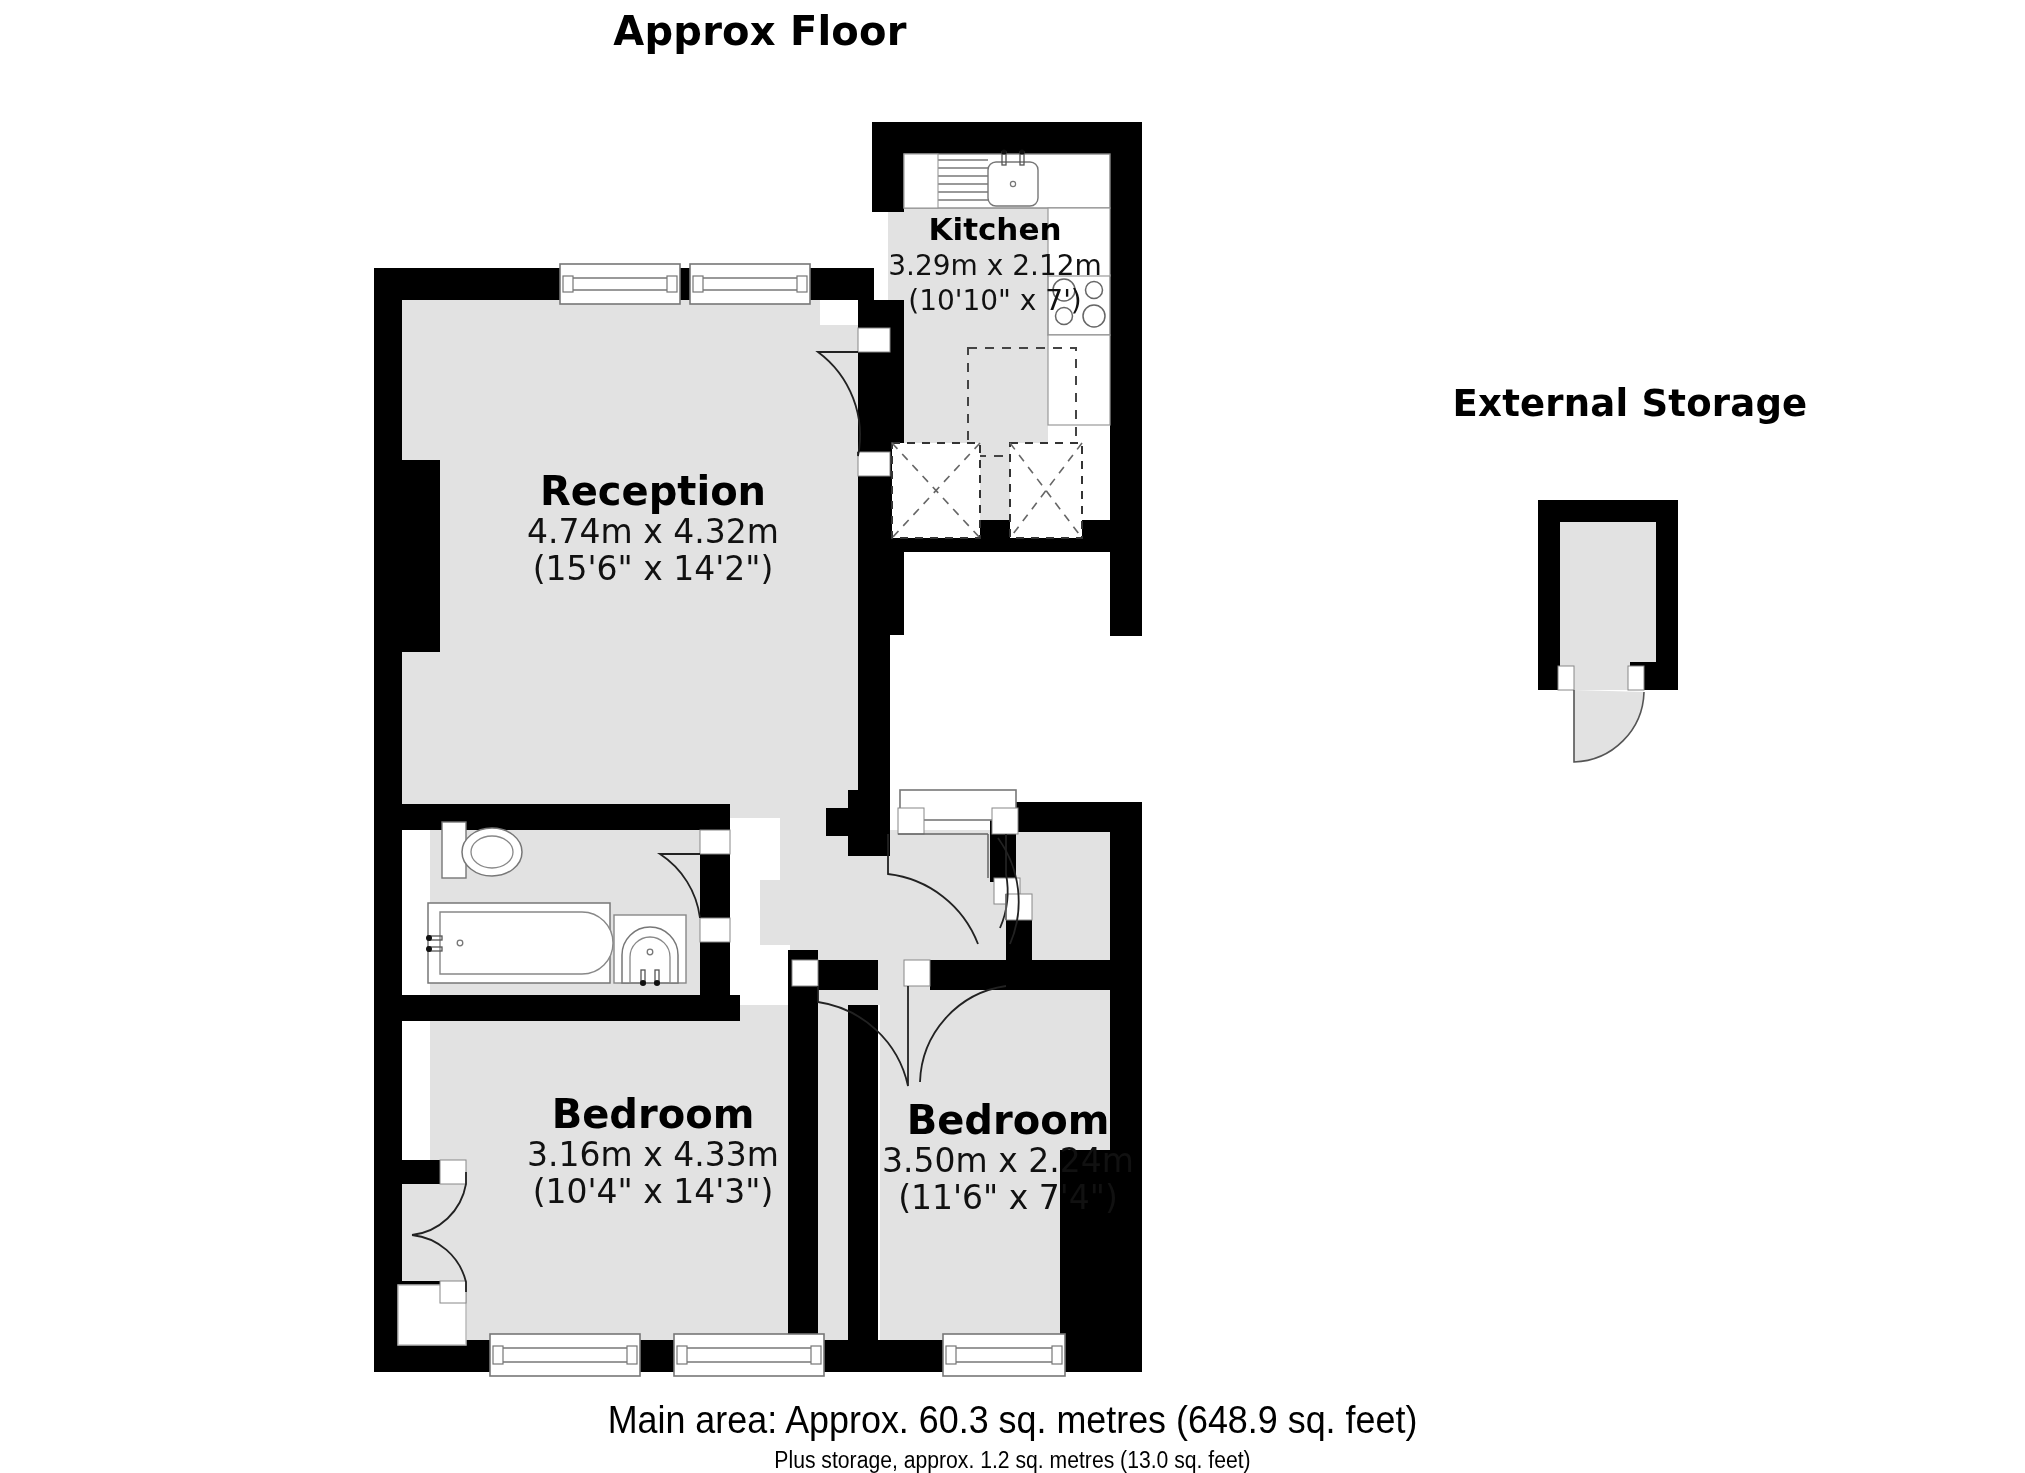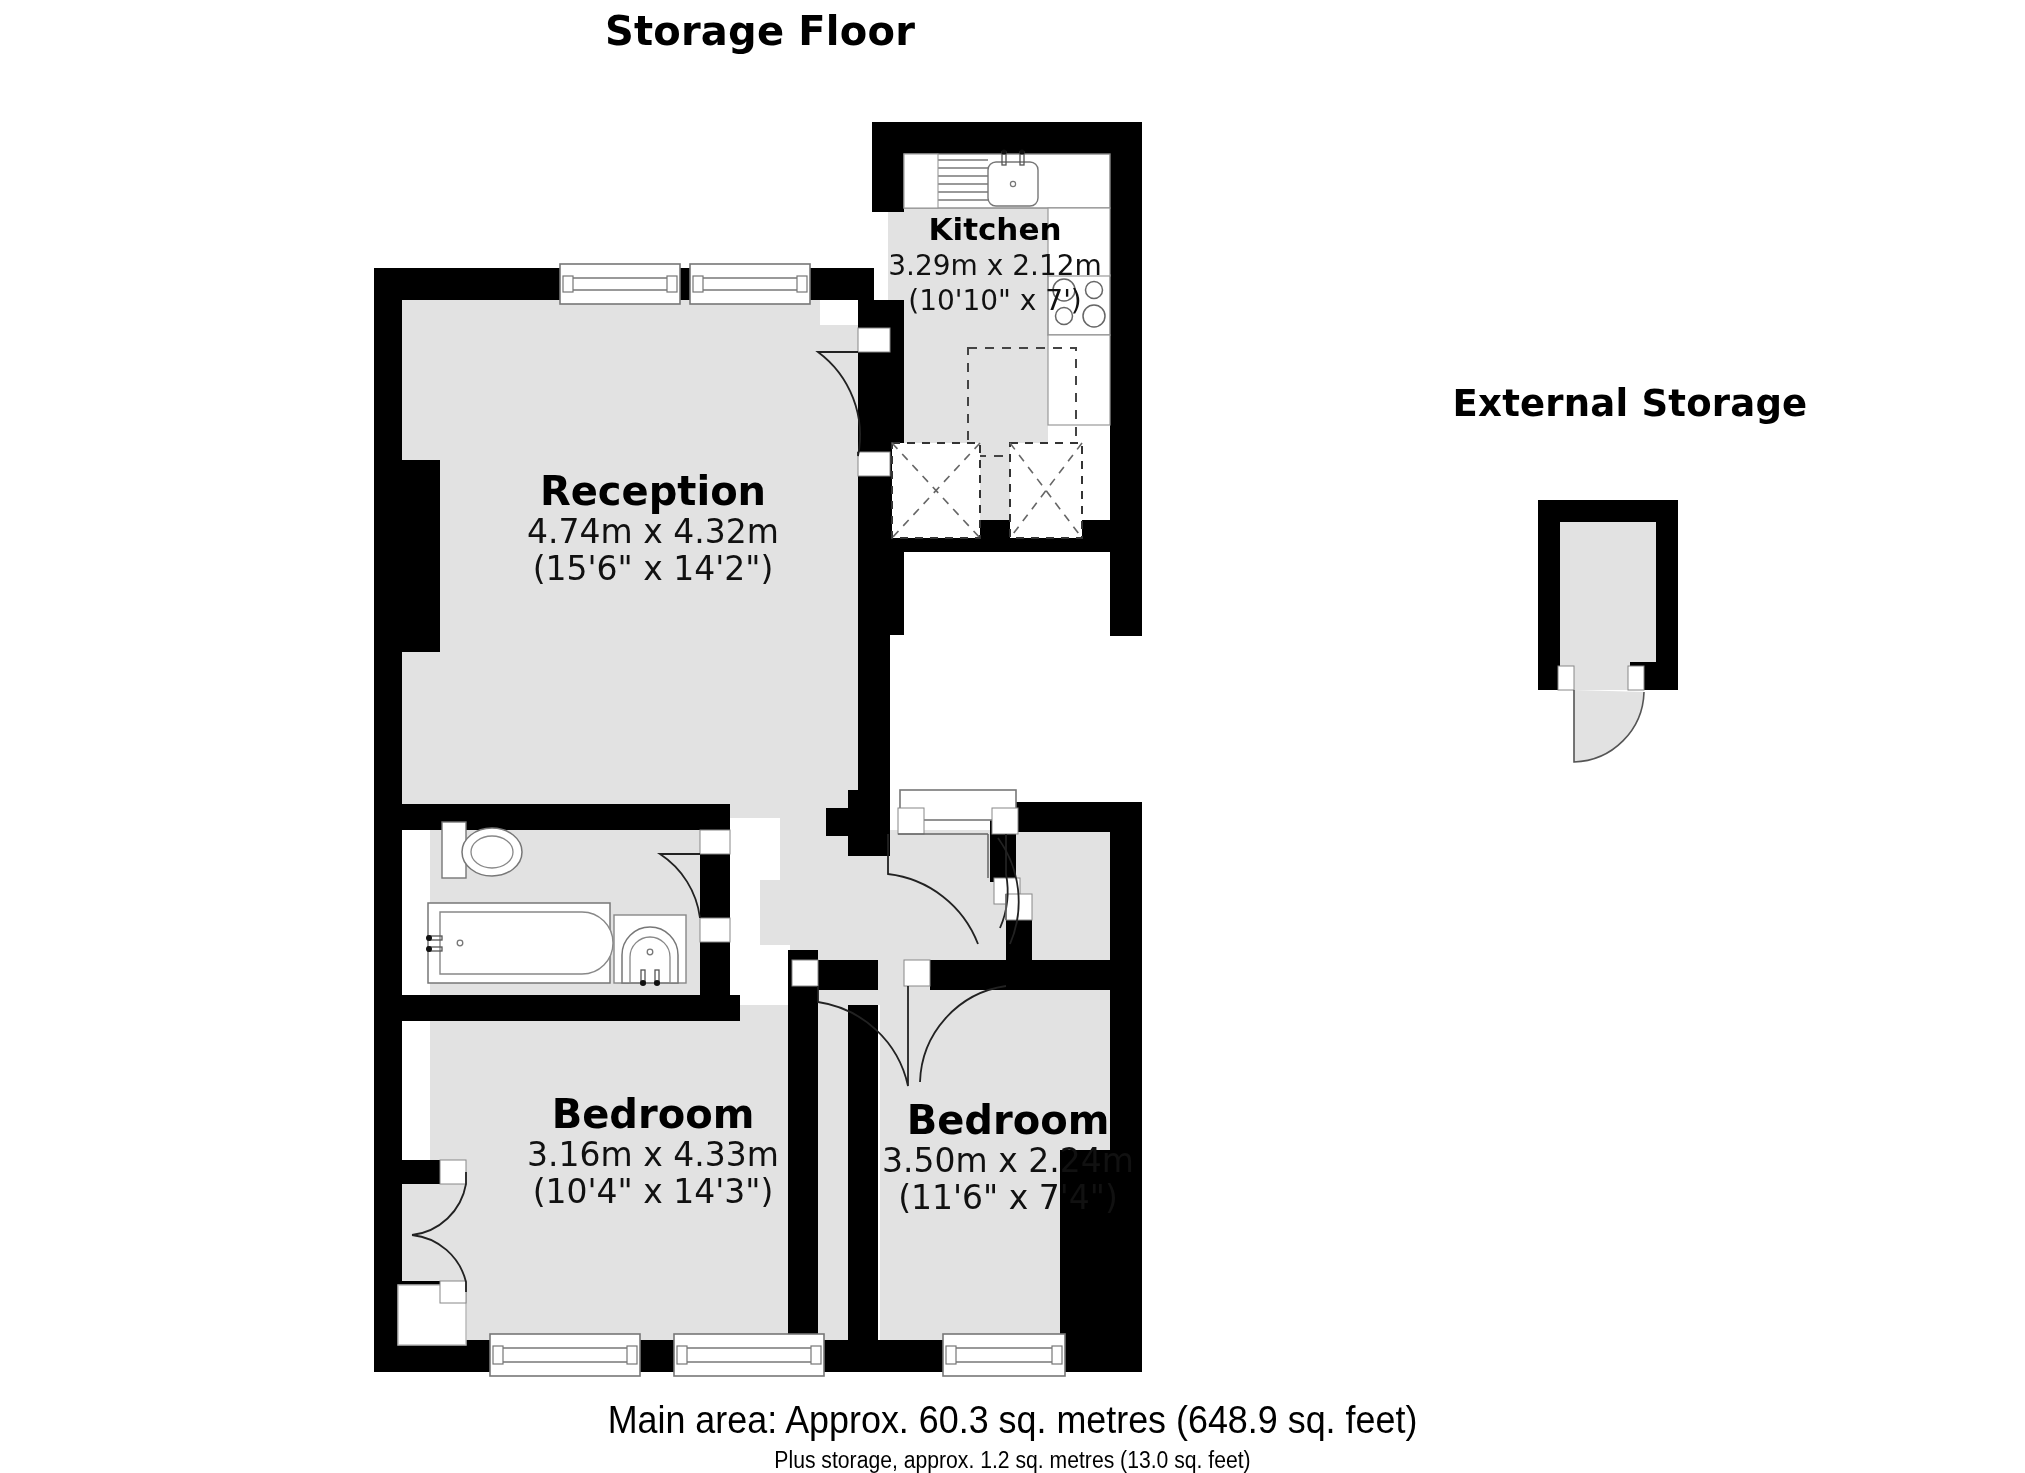--- a/index.html
+++ b/index.html
@@ -75,21 +75,21 @@
     text-anchor: middle;
   }
   .rm-name-sm { font-size: 31px; }
   .rm-dim-sm { font-size: 28px; }
 </style>
 </head>
 <body>
 
 <div id="plan-root">
 
-  <div class="floor-title" id="second-floor-title">Storage Floor</div>
+  <div class="floor-title" id="second-floor-title">Approx Floor</div>
 
   <div class="floor-title" id="external-storage-title">External Storage</div>
 
   <svg width="2025" height="1473" viewBox="0 0 2025 1473" style="position:absolute;left:0;top:0;">
 
     <g>
 
       <path d="M 398,280 L 820,280 L 820,325 L 890,325 L 890,400 L 890,810
                L 880,810 L 880,820 L 780,820 L 780,818 L 440,818 L 440,830
                L 398,830 Z" fill="#e2e2e2"></path>

